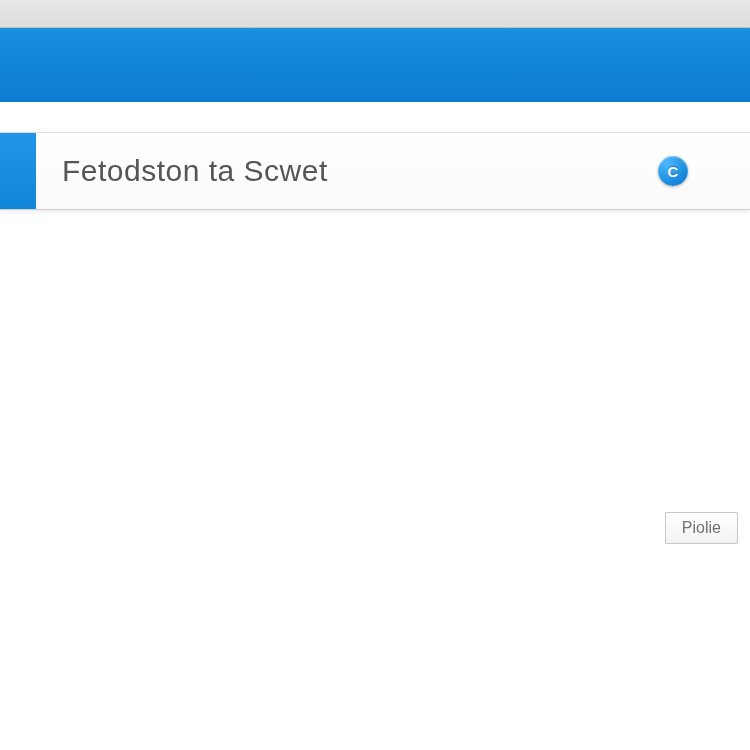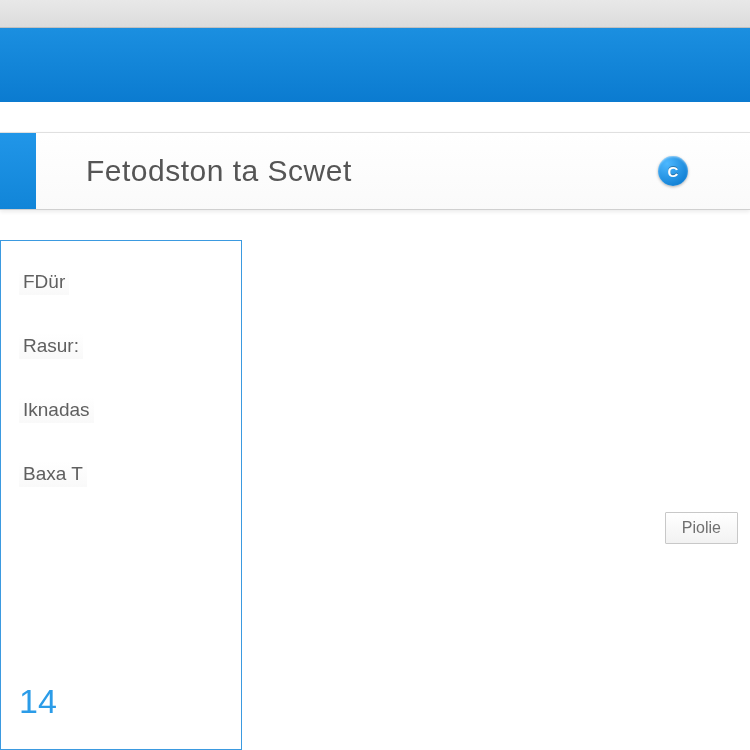--- a/index.html
+++ b/index.html
@@ -34,21 +34,20 @@
     .title-bar {
       height: 78px;
       background: linear-gradient(to bottom, #ffffff, #fafafa);
       border-top: 1px solid #e0e0e0;
       border-bottom: 1px solid #d0d0d0;
       box-shadow: 0 2px 4px rgba(0,0,0,0.08);
       display: flex;
       align-items: center;
       position: relative;
       padding-left: 0;
-      gap: 24px;
     }
     .title-tab {
       width: 36px;
       height: 100%;
       background: linear-gradient(to bottom, #2196e8, #1185d8);
       flex-shrink: 0;
     }
     .title-text {
       font-size: 30px;
       font-weight: 300;
@@ -139,23 +138,16 @@
 
 <div class="title-bar">
   <div class="title-tab"></div>
   <div class="title-text">Fetodston ta Scwet</div>
   <div class="action-icon">
     <span class="action-icon-inner">C</span>
   </div>
 </div>
 
 <div class="content-area">
-  <div class="side-panel">
-    <div class="side-item">FDür</div>
-    <div class="side-item">Rasur:</div>
-    <div class="side-item">Iknadas</div>
-    <div class="side-item">Baxa T</div>
-    <div class="side-number">14</div>
-  </div>
   <div class="main-area">
     <button class="right-button">Piolie</button>
   </div>
 </div>
 
 </body></html>

